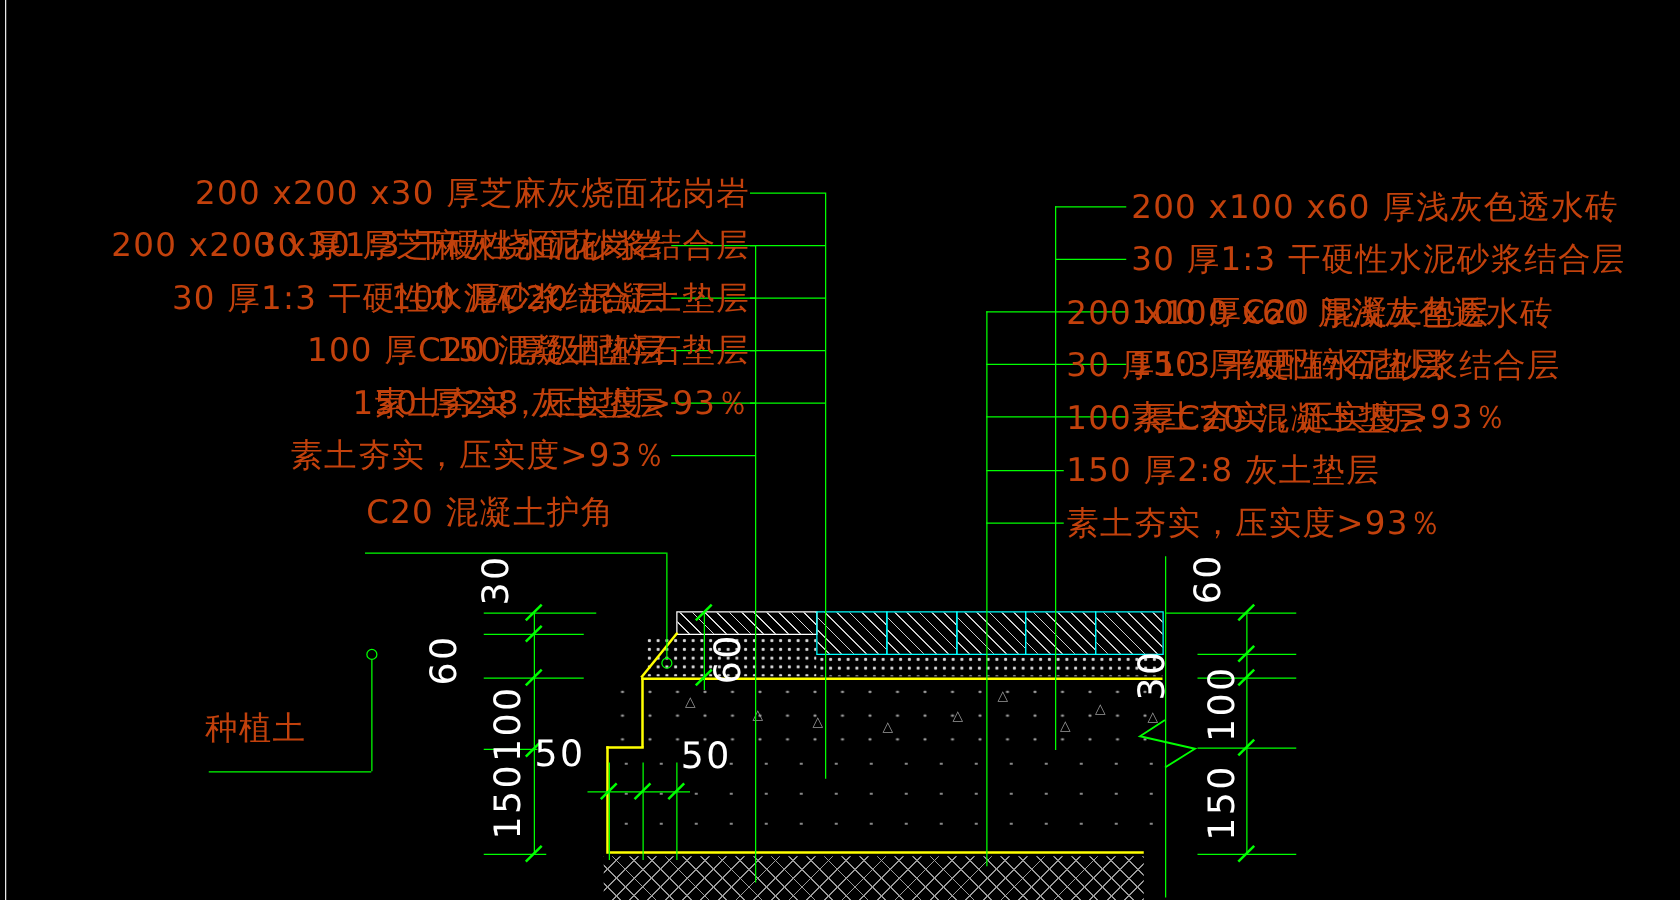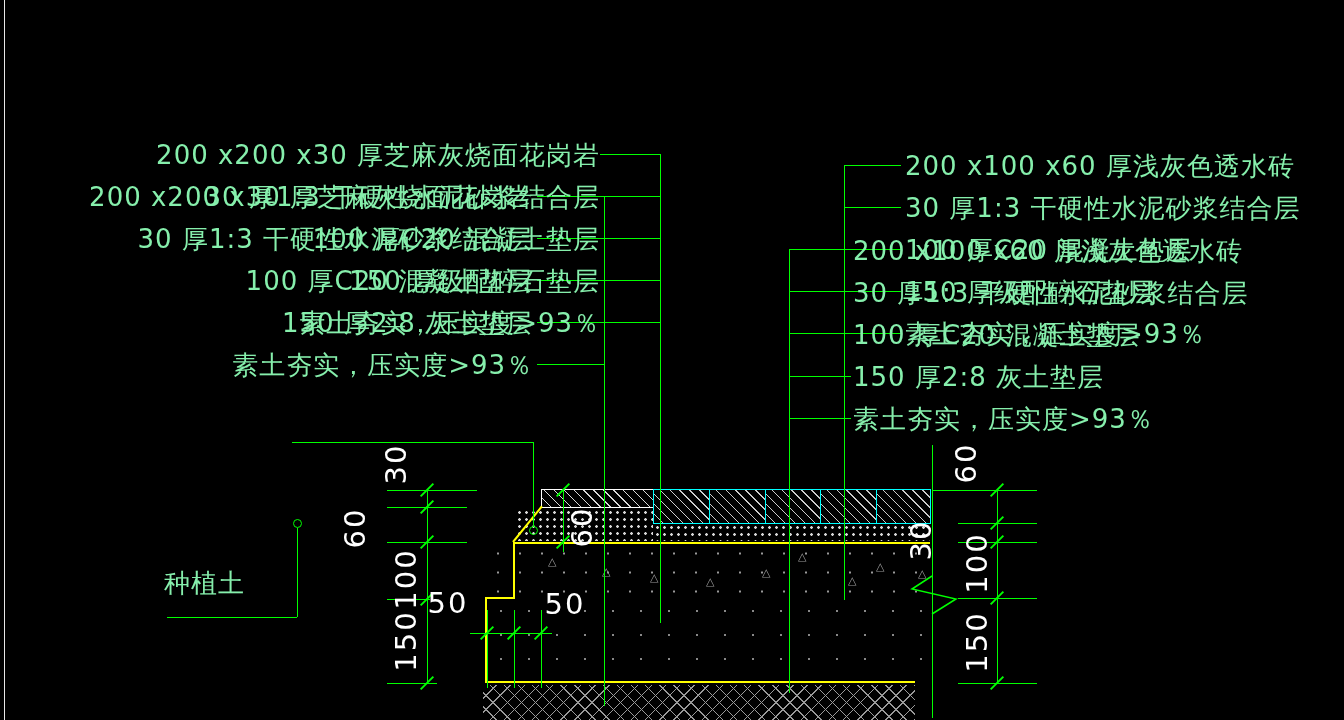--- a/index.html
+++ b/index.html
@@ -1,20 +1,20 @@
 <!DOCTYPE html>
 <html><head>
 <meta charset="utf-8">
 <style>
   * { margin:0; padding:0; box-sizing:border-box; }
   html,body { background:#000; }
   .stage { position:relative; width:1344px; height:720px; background:#000; overflow:hidden;
            font-family:"DejaVu Sans", sans-serif; }
   
-  .t  { position:absolute; color:#86efac; font-size:26px; line-height:28px; white-space:nowrap;
+  .t  { position:absolute; color:#c2410c; font-size:26px; line-height:28px; white-space:nowrap;
         letter-spacing:1px; font-weight:400; }
   .tr { text-align:right; }
   
   .g  { position:absolute; background:#00ff00; }
   .y  { position:absolute; background:#ffff00; }
   .slash { position:absolute; width:18px; height:2px; background:#00ff00;
            transform:rotate(-45deg); }
   .dimv { position:absolute; color:#fff; font-size:29px; white-space:nowrap;
           transform:translate(-50%,-50%) rotate(-90deg); letter-spacing:2px; }
   .dimh { position:absolute; color:#fff; font-size:29px; white-space:nowrap;
@@ -170,20 +170,21 @@
   <div class="t tr" style="right:744px;top:225px;">100 厚C20 混凝土垫层</div>
   <div class="t tr" style="right:744px;top:267px;">150 厚级配碎石垫层</div>
   <div class="t tr" style="right:744px;top:309px;">素土夯实，压实度&gt;93％</div>
 
   <div class="t tr" style="right:811px;top:183px;">200 x200 x30 厚芝麻灰烧面花岗岩</div>
   <div class="t tr" style="right:811px;top:225px;">30 厚1:3 干硬性水泥砂浆结合层</div>
   <div class="t tr" style="right:811px;top:267px;">100 厚C20 混凝土垫层</div>
   <div class="t tr" style="right:811px;top:309px;">150 厚2:8 灰土垫层</div>
   <div class="t tr" style="right:811px;top:351px;">素土夯实，压实度&gt;93％</div>
 
+  <div class="t" style="left:293px;top:396px;">C20 混凝土护角</div>
   <div class="t" style="left:164px;top:569px;">种植土</div>
 
   <div class="t" style="left:905px;top:152px;">200 x100 x60 厚浅灰色透水砖</div>
   <div class="t" style="left:905px;top:194px;">30 厚1:3 干硬性水泥砂浆结合层</div>
   <div class="t" style="left:905px;top:236px;">100 厚C20 混凝土垫层</div>
   <div class="t" style="left:905px;top:278px;">150 厚级配碎石垫层</div>
   <div class="t" style="left:905px;top:320px;">素土夯实，压实度&gt;93％</div>
 
   <div class="t" style="left:853px;top:237px;">200 x100 x60 厚浅灰色透水砖</div>
   <div class="t" style="left:853px;top:279px;">30 厚1:3 干硬性水泥砂浆结合层</div>

